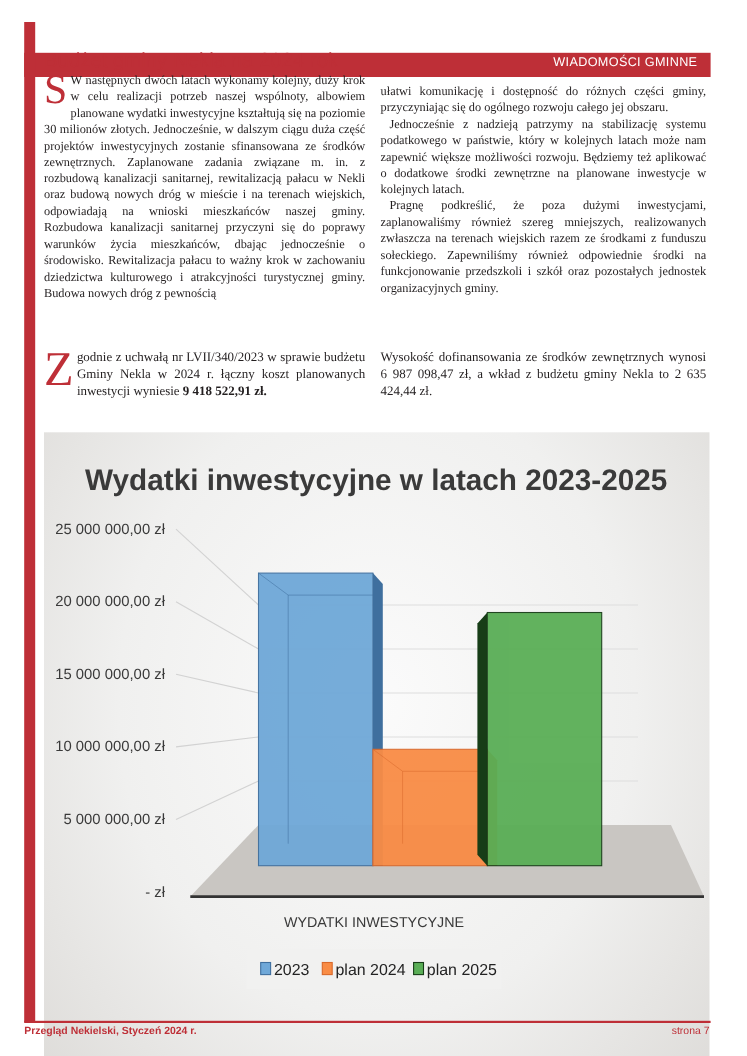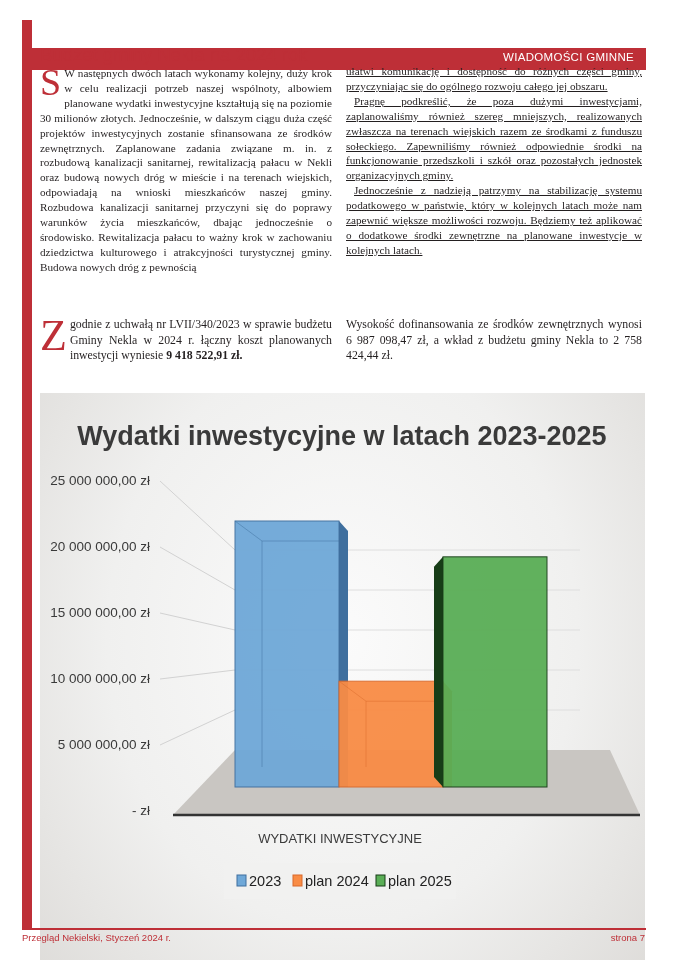--- a/index.html
+++ b/index.html
@@ -6,61 +6,61 @@
   body{width:679px;height:960px;position:relative;overflow:hidden;font-family:"Liberation Serif",serif;color:#231f20;}
   .hdr{position:absolute;left:22px;top:20px;width:624px;height:22px;background:#be2f37;margin-top:28px;}
   .hdr span{position:absolute;right:12px;top:3px;color:#fff;font-family:"Liberation Sans",sans-serif;font-size:11.5px;letter-spacing:0.3px;}
   .stripe{position:absolute;left:22px;top:20px;width:10px;height:909px;background:#be2f37;}
   .bottomline{position:absolute;left:22px;top:928px;width:624px;height:1.5px;background:#be2f37;}
   .title{position:absolute;left:40px;top:44px;font-family:"Liberation Sans",sans-serif;font-size:18.5px;color:#be2f37;white-space:nowrap;}
   .title u{text-decoration:underline;text-underline-offset:3px;}
   .col{position:absolute;font-size:11.2px;line-height:14.9px;text-align:justify;hyphens:manual;}
   .col p{margin:0;}
   .c1{left:40px;top:66px;width:292px;}
-  .c2{left:346px;top:64px;width:296px;text-decoration:underline;}
+  .c2{left:346px;top:76px;width:296px;}
   .drop{float:left;font-size:38px;line-height:30px;color:#be2f37;margin:1px 3px 0 0;font-family:"Liberation Serif",serif;}
   .indent{text-indent:8px;}
   .sig{text-align:right;font-style:italic;}
   .c3{left:40px;top:317px;width:292px;font-size:11.8px;line-height:15.6px;}
   .c4{left:346px;top:317px;width:296px;font-size:11.8px;line-height:15.6px;}
   .dropz{float:left;font-size:44px;line-height:34px;color:#be2f37;margin:2px 3px 0 0;}
   .chartbox{position:absolute;left:40px;top:393px;width:605px;height:615px;
     background:radial-gradient(ellipse at 50% 40%,#fbfbfb 0%,#f0f0ef 55%,#dcdad7 100%);}
   .chartbox svg{position:absolute;left:0;top:0;}
   .footer{position:absolute;top:932px;font-family:"Liberation Sans",sans-serif;font-size:9.5px;color:#be2f37;}
-  .fl{left:22px;} .fr{right:34px;}
+  .fl{left:22px;font-weight:bold;} .fr{right:34px;}
 </style>
 </head>
 <body>
 
 <div class="hdr">
   <span>WIADOMOŚCI GMINNE</span>
 </div>
 <div class="stripe"></div>
 
 <div class="title"><u>Budżet gminy Nekla na 2024</u><span> rok</span></div>
 
 <div class="col c1">
   <span class="drop">S</span>
   <p>W następnych dwóch latach wykonamy kolejny, duży krok w celu realizacji potrzeb naszej wspólnoty, albowiem planowane wydatki inwestycyjne kształtują się na poziomie 30 milionów złotych. Jednocześnie, w dalszym ciągu duża część projektów inwestycyjnych zostanie sfinansowana ze środków zewnętrznych. Zaplanowane zadania związane m. in. z rozbudową kanalizacji sanitarnej, rewitalizacją pałacu w Nekli oraz budową nowych dróg w mieście i na terenach wiejskich, odpowiadają na wnioski mieszkańców naszej gminy. Rozbudowa kanalizacji sanitarnej przyczyni się do poprawy warunków życia mieszkańców, dbając jednocześnie o środowisko. Rewitalizacja pałacu to ważny krok w zachowaniu dziedzictwa kulturowego i atrakcyjności turystycznej gminy. Budowa nowych dróg z pewnością</p>
 </div>
 
 <div class="col c2">
   <p>ułatwi komunikację i dostępność do różnych części gminy, przyczyniając się do ogólnego rozwoju całego jej obszaru.</p>
+  <p class="indent">Jednocześnie z nadzieją patrzymy na stabilizację systemu podatkowego w państwie, który w kolejnych latach może nam zapewnić większe możliwości rozwoju. Będziemy też aplikować o dodatkowe środki zewnętrzne na planowane inwestycje w kolejnych latach.</p>
   <p class="indent">Pragnę podkreślić, że poza dużymi inwestycjami, zaplanowaliśmy również szereg mniejszych, realizowanych zwłaszcza na terenach wiejskich razem ze środkami z funduszu sołeckiego. Zapewniliśmy również odpowiednie środki na funkcjonowanie przedszkoli i szkół oraz pozostałych jednostek organizacyjnych gminy.</p>
-  <p class="indent">Jednocześnie z nadzieją patrzymy na stabilizację systemu podatkowego w państwie, który w kolejnych latach może nam zapewnić większe możliwości rozwoju. Będziemy też aplikować o dodatkowe środki zewnętrzne na planowane inwestycje w kolejnych latach.</p>
 </div>
 
 <div class="col c3">
   <span class="dropz">Z</span>
   <span>godnie z uchwałą nr LVII/340/2023 w sprawie budżetu Gminy Nekla w 2024 r. łączny koszt planowanych inwestycji wyniesie </span><b>9 418 522,91 zł.</b>
 </div>
 
 <div class="col c4">
-  <span>Wysokość dofinansowania ze środków zewnętrznych wynosi 6 987 098,47 zł, a wkład z budżetu gminy Nekla to 2 758 424,44 zł.</span>
+  <span>Wysokość dofinansowania ze środków zewnętrznych wynosi 6 987 098,47 zł, a wkład z budżetu gminy Nekla to 2 635 424,44 zł.</span>
 </div>
 
 <div class="chartbox">
   <svg id="chart" width="605" height="529" viewBox="0 0 605 529">
       <text x="302" y="52" text-anchor="middle" font-family="Liberation Sans, sans-serif" font-size="27" font-weight="bold" fill="#3a3a3a">Wydatki inwestycyjne w latach 2023-2025</text>
       <polygon points="195,357 570,357 600,422 133,422" fill="#c9c6c2"></polygon>
       <text x="110" y="422" text-anchor="end" font-family="Liberation Sans, sans-serif" font-size="13.5" fill="#3a3a3a">-   zł</text>
       <line x1="120" y1="352" x2="195" y2="317" stroke="#d2d2d2" stroke-width="1"></line>
       <line x1="195" y1="317" x2="540" y2="317" stroke="#dedede" stroke-width="1"></line>
       <text x="110" y="356" text-anchor="end" font-family="Liberation Sans, sans-serif" font-size="13.5" fill="#3a3a3a">5 000 000,00 zł</text>

